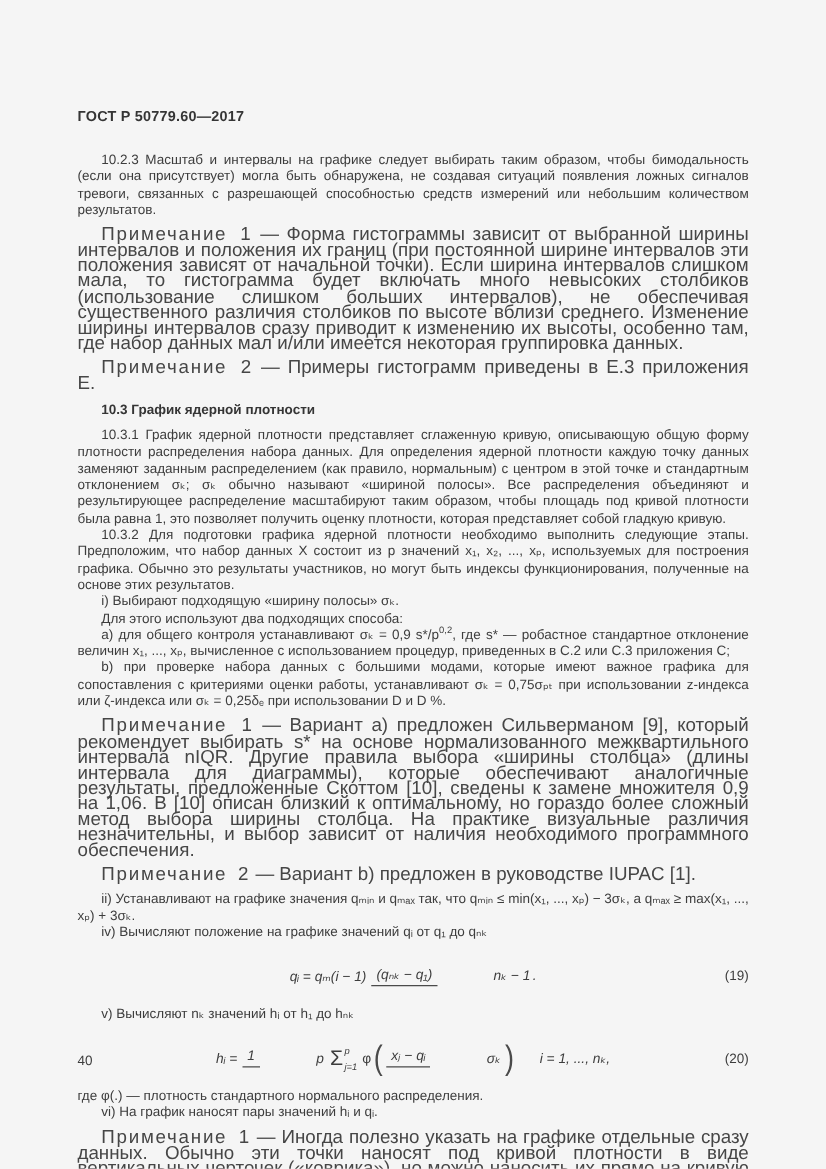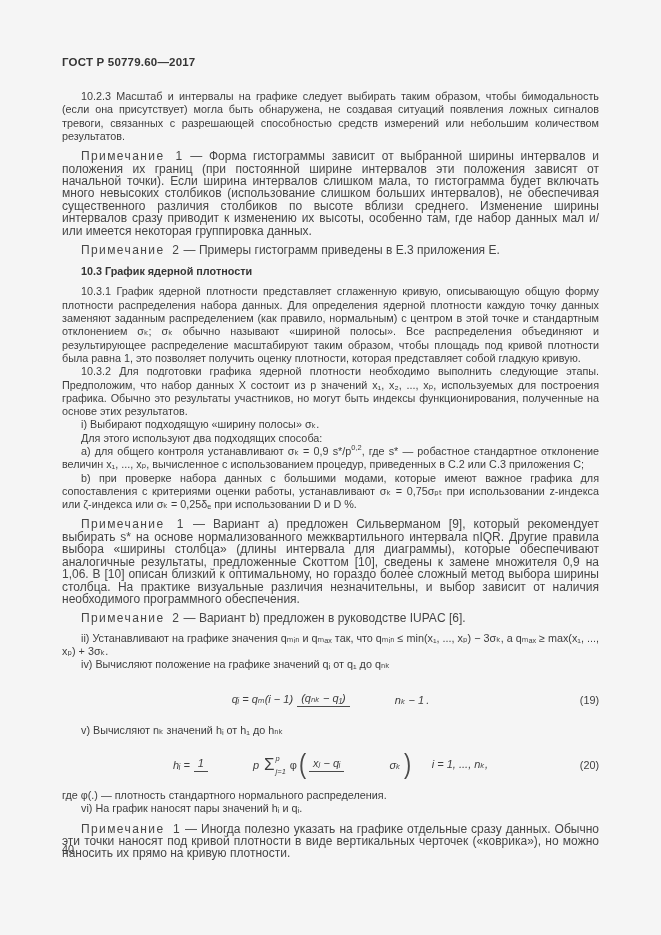--- a/index.html
+++ b/index.html
@@ -5,33 +5,33 @@
   html,body{margin:0;padding:0;}
   body{
     width:661px;height:935px;overflow:hidden;
     background:#f5f5f5;
     font-family:"Liberation Sans","DejaVu Sans",sans-serif;
     color:#3d3d3d;
   }
   .page{
     position:relative;box-sizing:border-box;
     width:661px;height:682px;
-    padding:56px 62px 0 62px;
+    padding:88px 62px 0 62px;
   }
   .doc-header{
     font-size:11.5px;font-weight:bold;color:#353535;
     margin:0 0 22px 0;letter-spacing:.2px;
   }
   p{margin:0;}
   .body-text{
     font-size:10.8px;line-height:13.3px;
     text-align:justify;text-indent:19px;
   }
   .note{
-    font-size:12px;line-height:12.4px;
+    font-size:15px;line-height:12.4px;
     text-align:justify;text-indent:19px;
     margin-top:7px;margin-bottom:7px;
     color:#464646;
   }
   .note-label{letter-spacing:1.4px;word-spacing:3px;}
   .heading{
     font-size:10.8px;font-weight:bold;color:#353535;
     margin:9px 0 8px 0;text-indent:19px;
   }
   .mt{margin-top:6px;}
@@ -92,21 +92,21 @@
 
   <p class="body-text">i) Выбирают подходящую «ширину полосы» σₖ.</p>
   <p class="body-text">Для этого используют два подходящих способа:</p>
 
   <p class="body-text"><span>a) для общего контроля устанавливают σₖ = 0,9 s*/p</span><sup class="exp">0,2</sup><span>, где s* — робастное стандартное отклонение величин x₁, ..., xₚ, вычисленное с использованием процедур, приведенных в С.2 или С.3 приложения С;</span></p>
 
   <p class="body-text">b) при проверке набора данных с большими модами, которые имеют важное графика для сопоставления с критериями оценки работы, устанавливают σₖ = 0,75σₚₜ при использовании z-индекса или ζ-индекса или σₖ = 0,25δₑ при использовании D и D %.</p>
 
   <p class="note"><span class="note-label">Примечание 1</span> <span>— Вариант а) предложен Сильверманом [9], который рекомендует выбирать s* на основе нормализованного межквартильного интервала nIQR. Другие правила выбора «ширины столбца» (длины интервала для диаграммы), которые обеспечивают аналогичные результаты, предложенные Скоттом [10], сведены к замене множителя 0,9 на 1,06. В [10] описан близкий к оптимальному, но гораздо более сложный метод выбора ширины столбца. На практике визуальные различия незначительны, и выбор зависит от наличия необходимого программного обеспечения.</span></p>
 
-  <p class="note"><span class="note-label">Примечание 2</span> <span>— Вариант b) предложен в руководстве IUPAC [6].</span></p>
+  <p class="note"><span class="note-label">Примечание 2</span> <span>— Вариант b) предложен в руководстве IUPAC [1].</span></p>
 
   <p class="body-text mt">ii) Устанавливают на графике значения qₘᵢₙ и qₘₐₓ так, что qₘᵢₙ ≤ min(x₁, ..., xₚ) − 3σₖ, а qₘₐₓ ≥ max(x₁, ..., xₚ) + 3σₖ.</p>
   <p class="body-text">iv) Вычисляют положение на графике значений qᵢ от q₁ до qₙₖ</p>
 
   <div class="formula-row">
     <span class="formula">
       <span class="lhs">qᵢ = qₘ(i − 1)</span>
       <span class="frac">
         <span class="num">(qₙₖ − q₁)</span>
         <span class="den">nₖ − 1</span>

